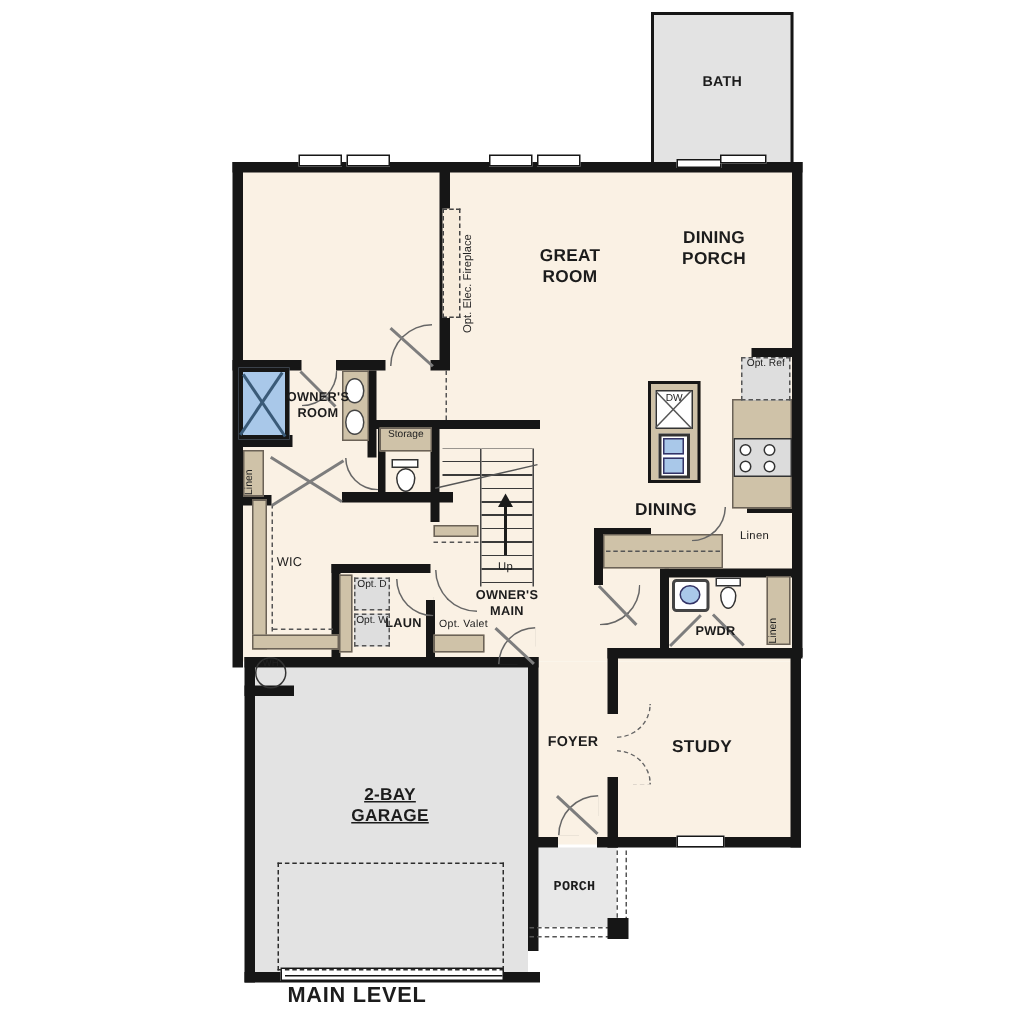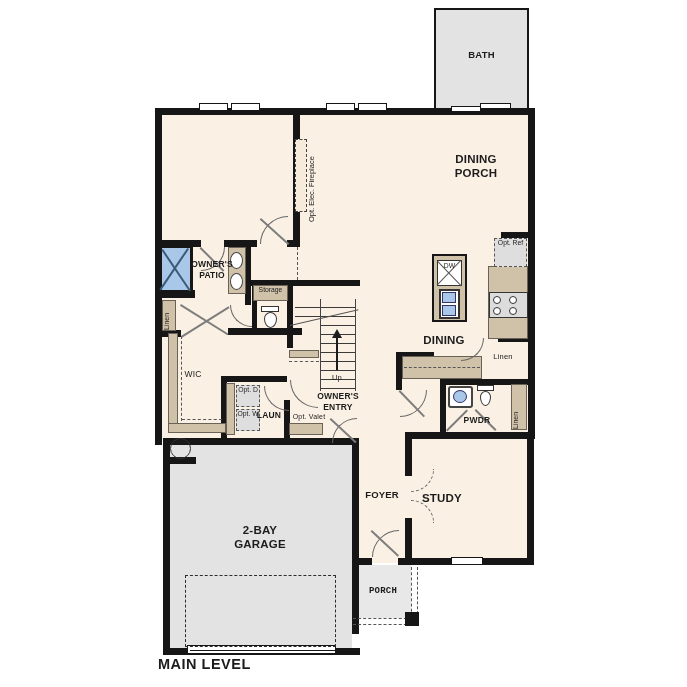--- a/index.html
+++ b/index.html
@@ -191,28 +191,29 @@
   <i class="leaf" style="left:400px;top:390px;width:36px;transform:rotate(46deg);"></i>
   <i class="arc tl" style="left:461px;top:338px;width:23px;height:23px;"></i>
   <i class="leaf" style="left:446px;top:430px;width:29px;transform:rotate(-45deg);"></i>
   <i class="leaf" style="left:476px;top:409px;width:29px;transform:rotate(45deg);"></i>
   <i class="arc br" style="left:372px;top:530px;width:27px;height:27px;"></i>
   <i class="leaf" style="left:372px;top:530px;width:37px;transform:rotate(43deg);"></i>
   <i class="arc tl dsh" style="left:411px;top:469px;width:23px;height:23px;"></i>
   <i class="arc bl dsh" style="left:411px;top:500px;width:23px;height:23px;"></i>
 
   <div class="lbl" style="left:434px;top:49px;width:95px;font-size:9.5px;">BATH</div>
+  <div class="lbl rm" style="left:347px;top:164px;width:66px;">GREAT ROOM</div>
   <div class="lbl rm" style="left:445px;top:152px;width:62px;">DINING PORCH</div>
   <div class="vlbl" style="left:307px;top:126px;width:13px;height:96px;font-size:7.5px;">Opt. Elec. Fireplace</div>
-  <div class="lbl md" style="left:186px;top:259px;width:52px;">OWNER'S PATIO</div>
+  <div class="lbl md" style="left:186px;top:259px;width:52px;">OWNER'S ROOM</div>
   <div class="lbl sm" style="left:176px;top:369px;width:34px;font-size:8.5px;">WIC</div>
   <div class="lbl md" style="left:250px;top:410px;width:38px;">LAUN</div>
   <div class="lbl sm" style="left:287px;top:413px;width:44px;font-size:7px;">Opt. Valet</div>
-  <div class="lbl md" style="left:310px;top:391px;width:56px;">OWNER'S ENTRY</div>
+  <div class="lbl md" style="left:310px;top:391px;width:56px;">OWNER'S MAIN</div>
   <div class="lbl rm" style="left:412px;top:333px;width:64px;">DINING</div>
   <div class="lbl sm" style="left:482px;top:352px;width:42px;">Linen</div>
   <div class="lbl md" style="left:455px;top:415px;width:44px;">PWDR</div>
-  <div class="lbl rm" style="left:225px;top:523px;width:70px;">2-BAY GARAGE</div>
+  <div class="lbl rm" style="left:225px;top:523px;width:70px;text-decoration:underline;">2-BAY GARAGE</div>
   <div class="lbl" style="left:358px;top:489px;width:48px;font-size:9.5px;">FOYER</div>
-  <div class="lbl rm" style="left:412px;top:491px;width:60px;">STUDY</div>
+  <div class="lbl rm" style="left:438px;top:491px;width:60px;">STUDY</div>
   <div class="lbl" style="left:358px;top:586px;width:50px;font-size:9px;font-family:Liberation Mono, monospace;">PORCH</div>
-  <div class="lbl" style="left:158px;top:655px;width:160px;font-size:14.5px;text-align:left;letter-spacing:.5px;">MAIN LEVEL</div>
+  <div class="lbl" style="left:158px;top:655px;width:160px;font-size:14.5px;text-align:center;letter-spacing:.5px;">MAIN LEVEL</div>
 </div>
 
 </body></html>

